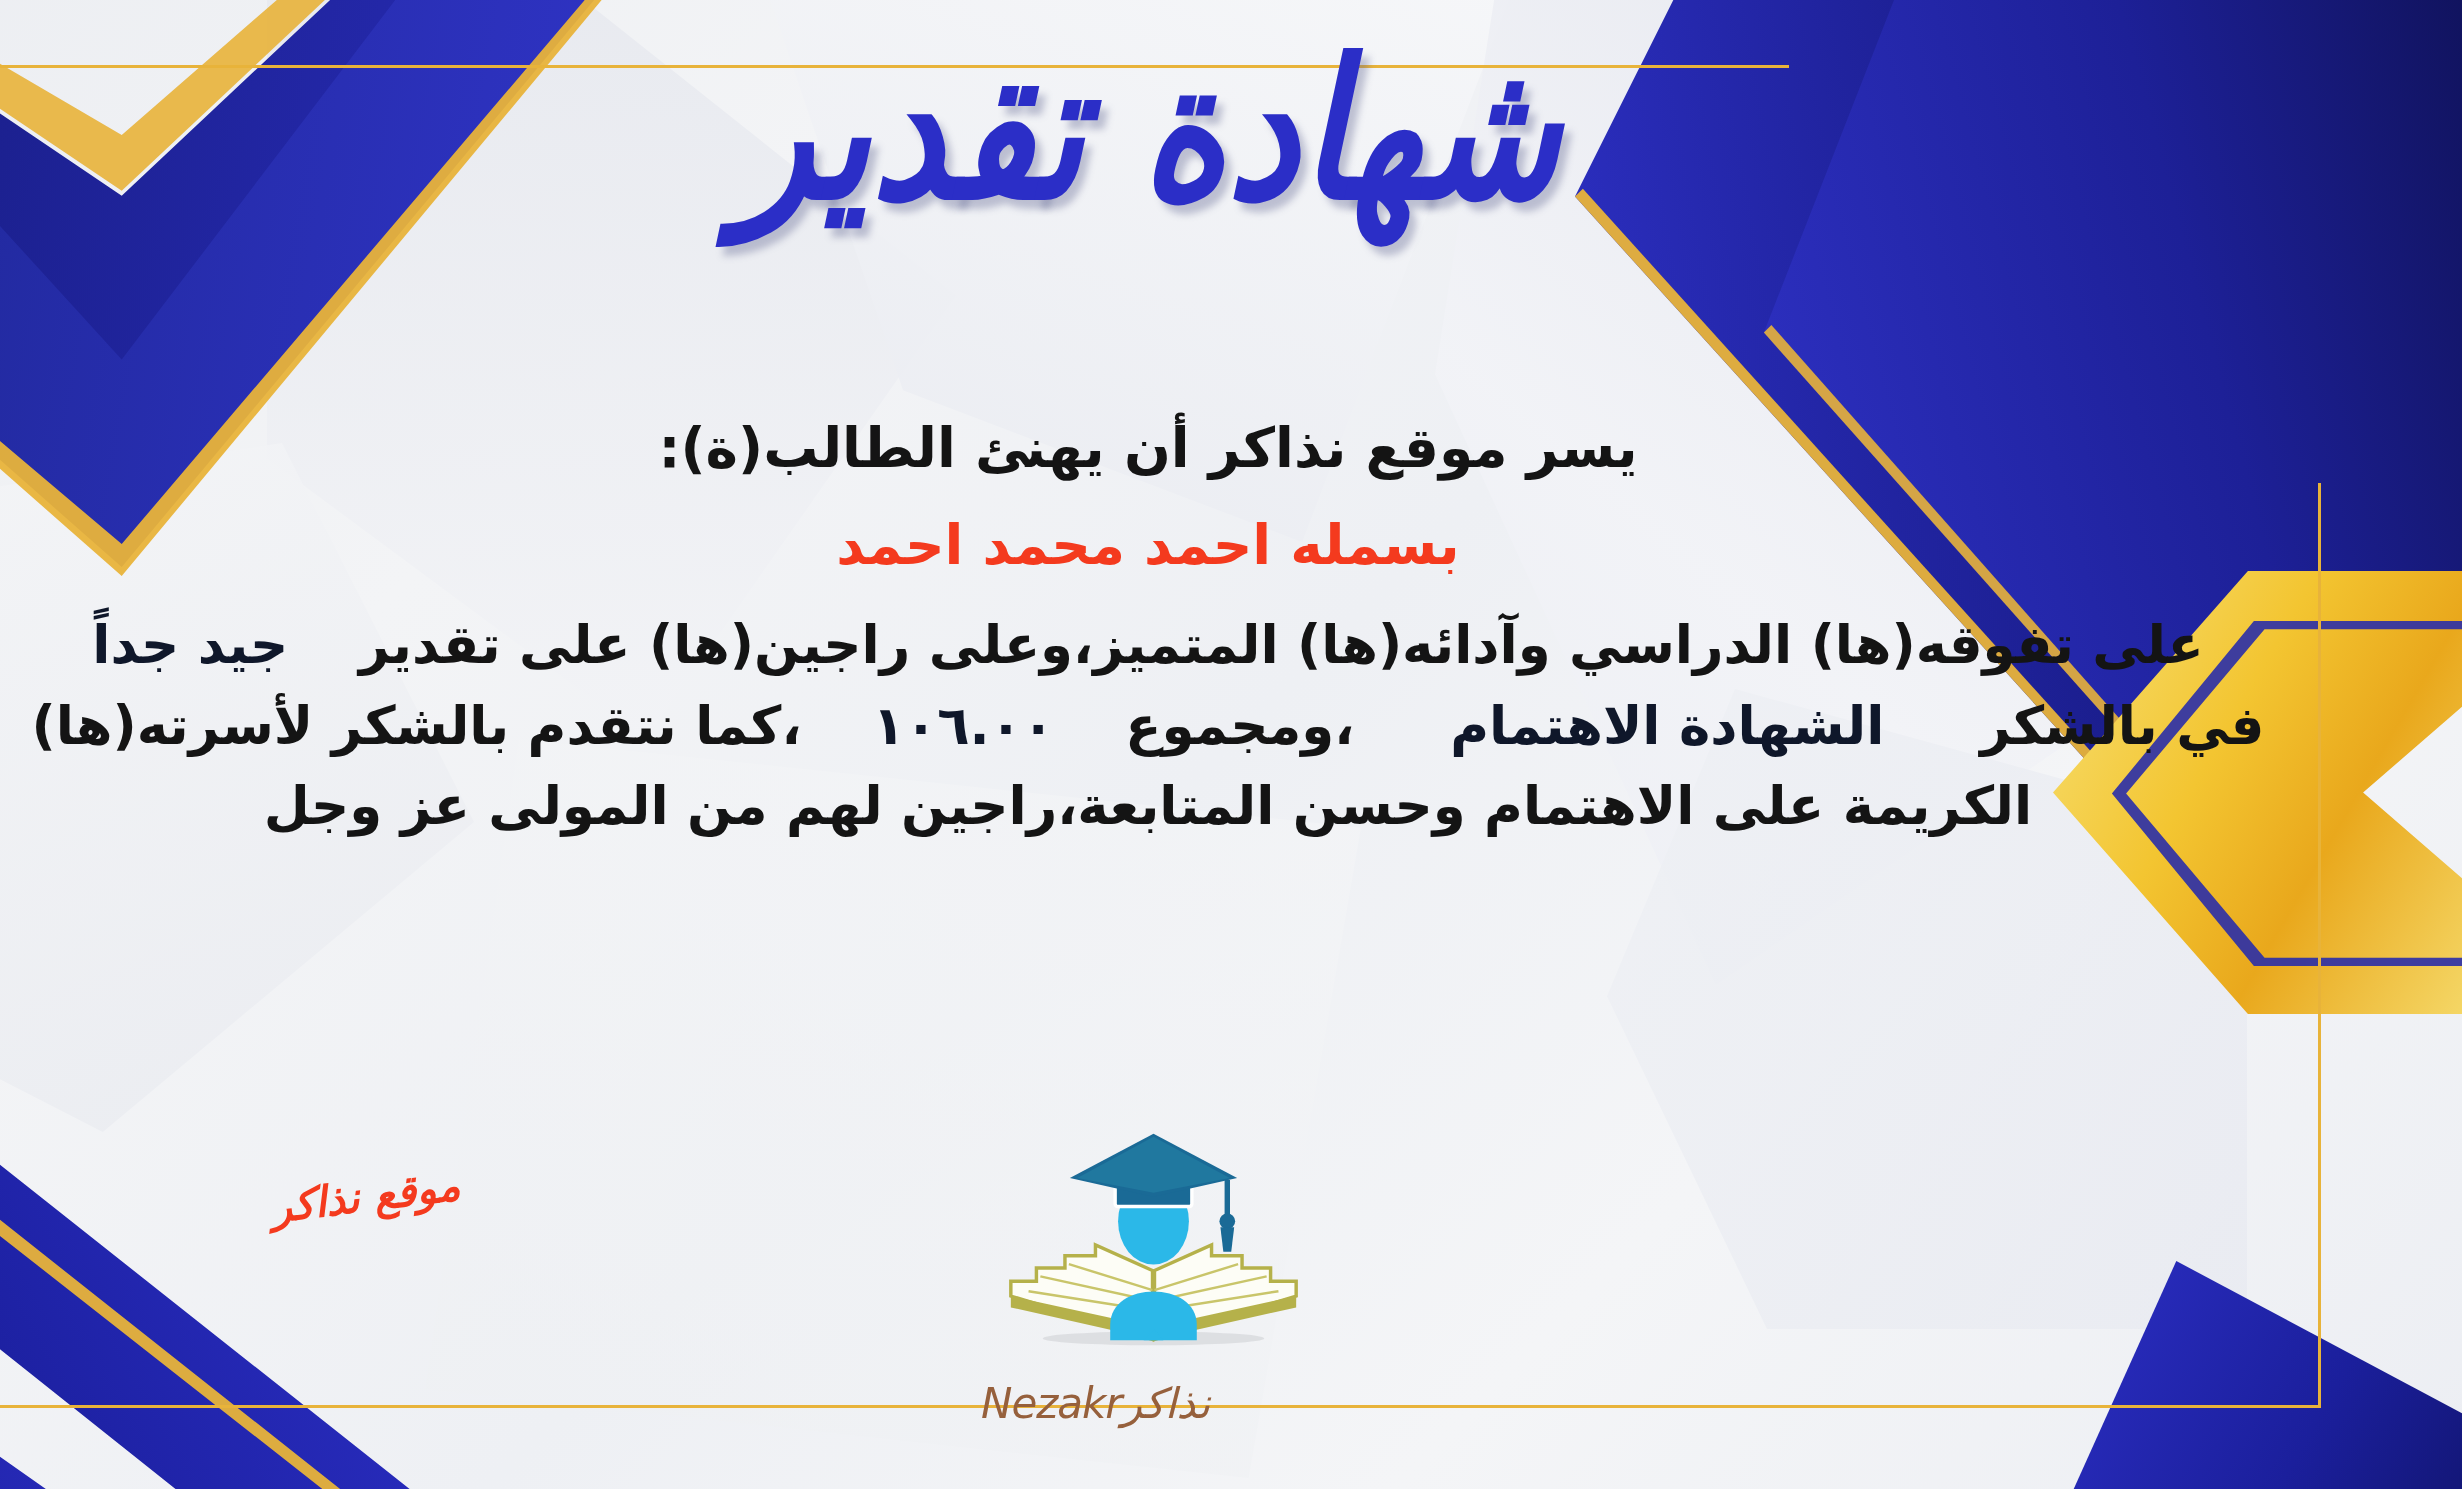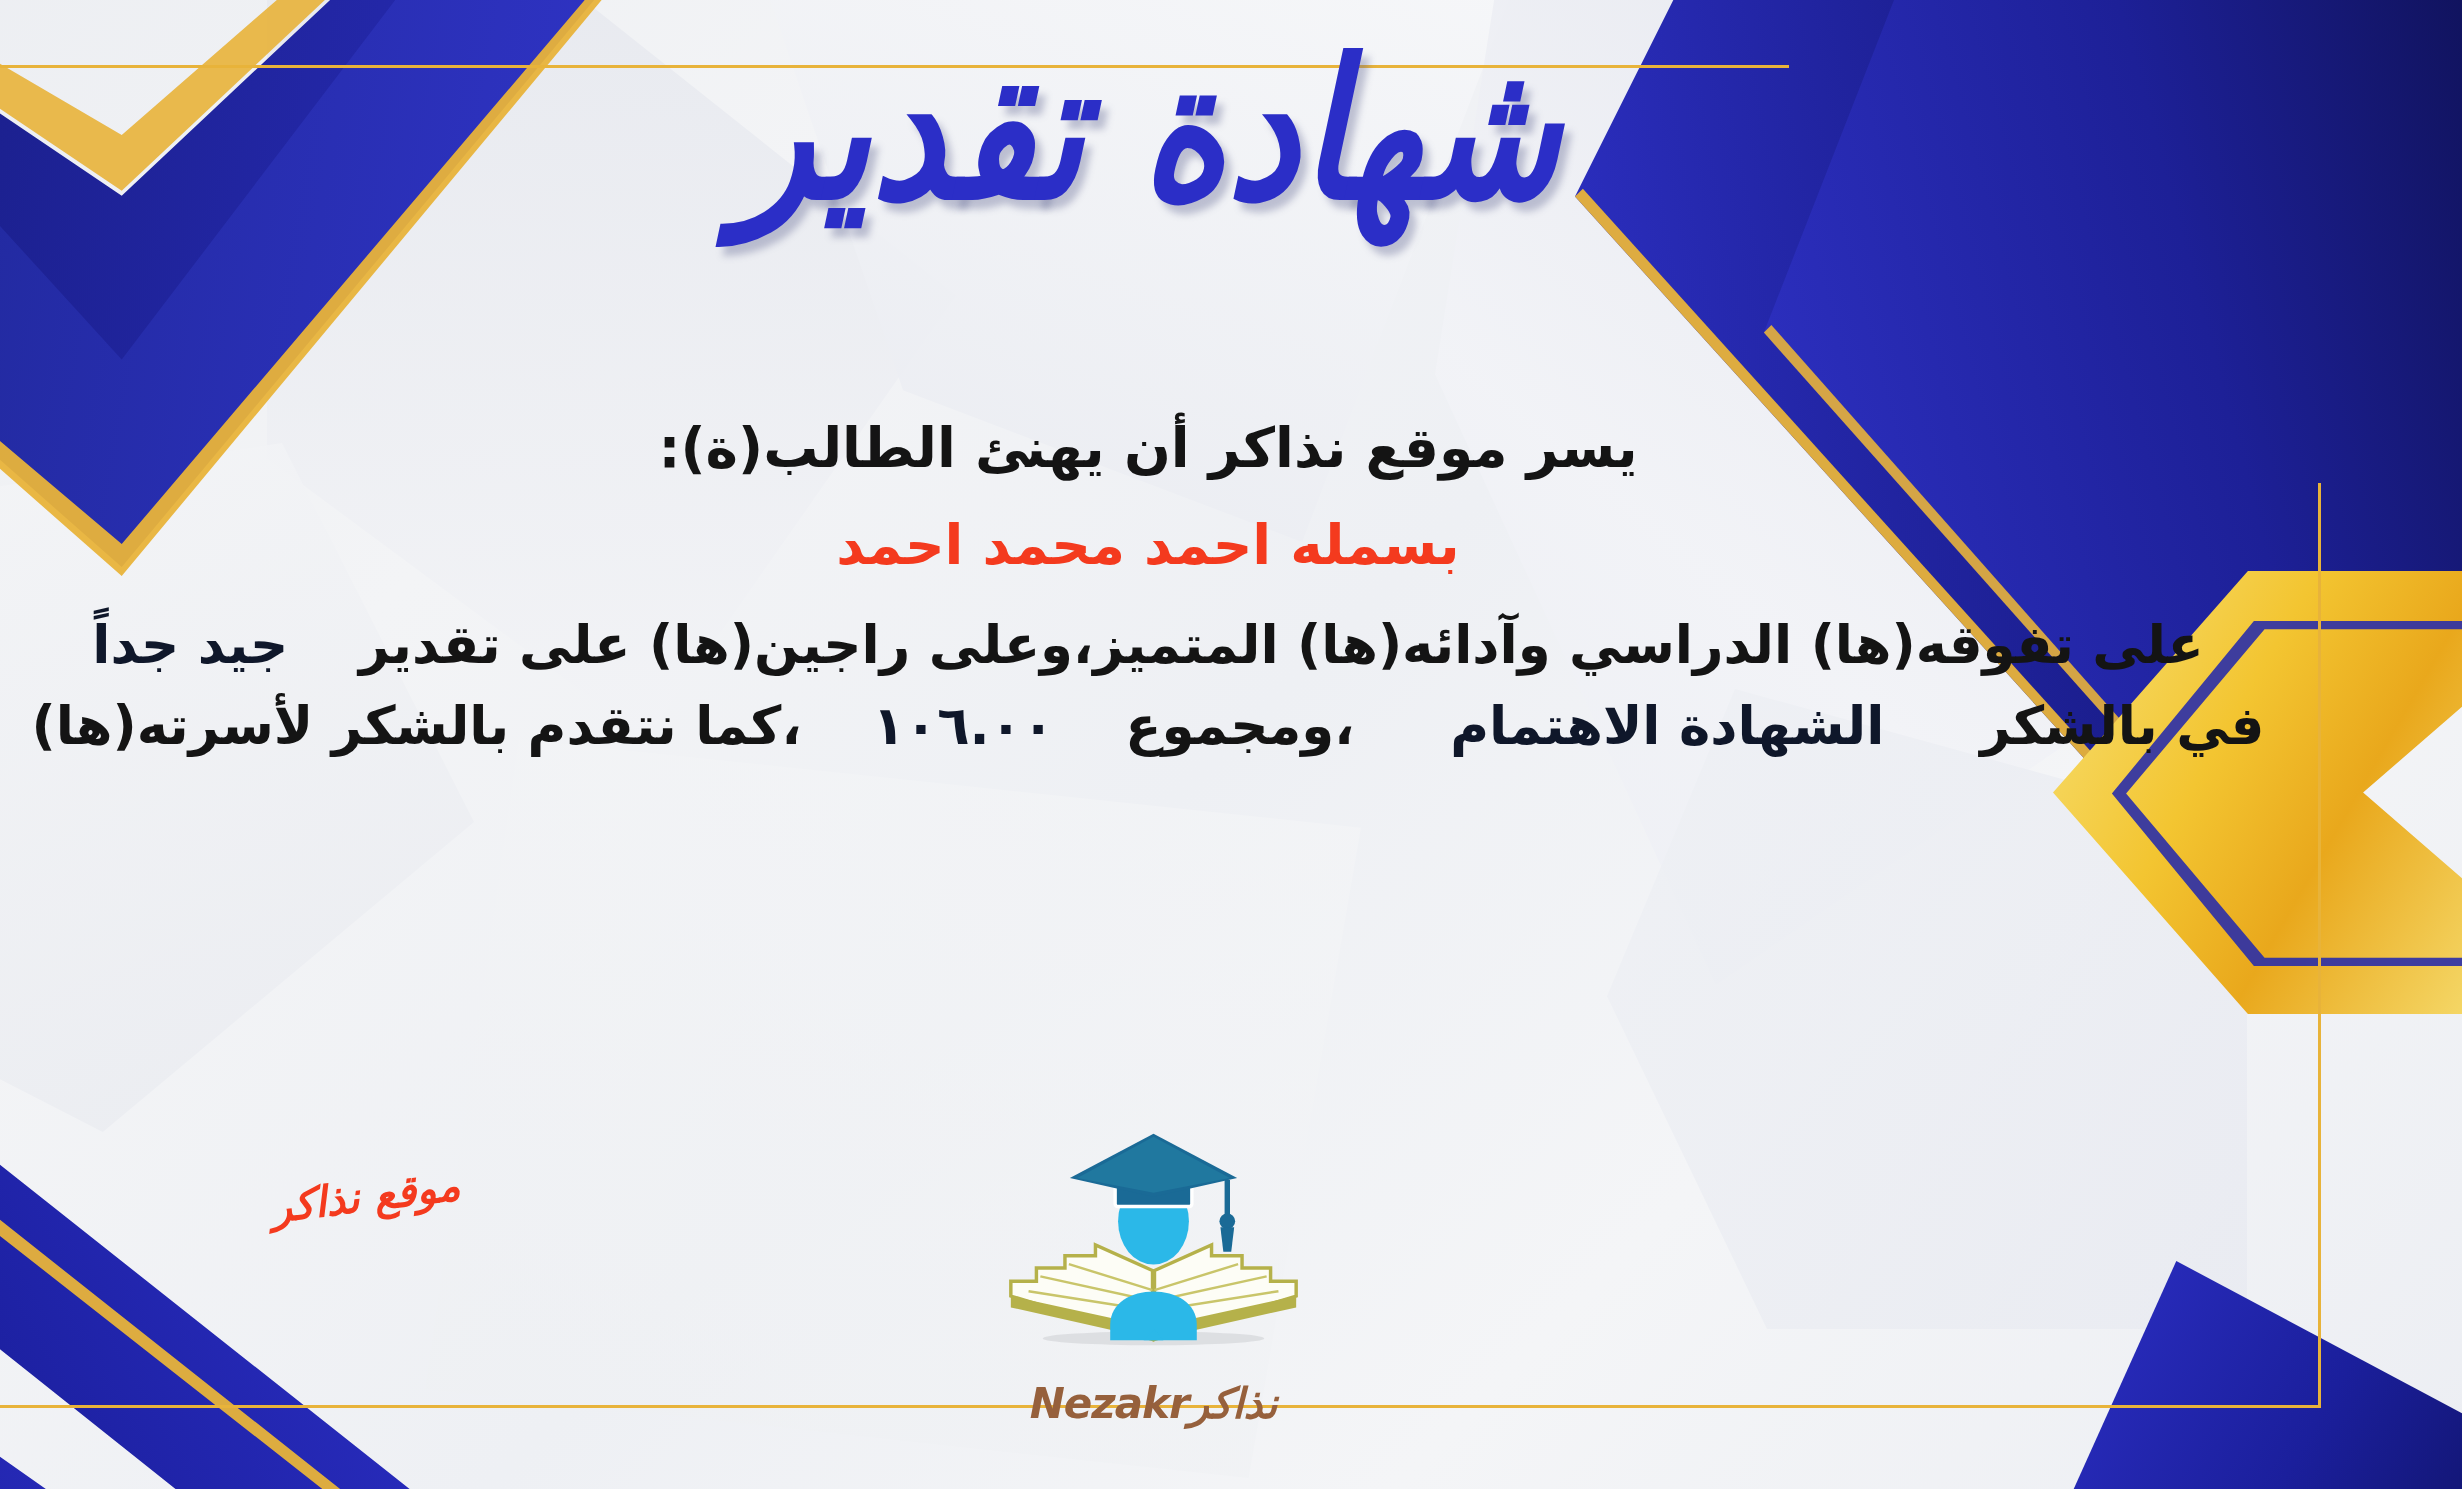--- a/index.html
+++ b/index.html
@@ -221,24 +221,23 @@
     font-weight:700;
     transform:rotate(-7deg);
     font-family:"DejaVu Serif","Liberation Serif",serif;
   }
 
   
   .logo{position:absolute;left:1147px;top:1118px;width:345px;height:305px;}
   .logo svg{width:100%;height:100%;display:block;}
   .logo-wordmark{
     position:absolute;left:0;right:0;bottom:-4.9px;
-    text-align:center;
     color:#96603c;
     font-size:42px;
-    font-weight:700;
+    font-weight:400;
     font-style:italic;
     letter-spacing:-1px;
     direction:ltr;
     white-space:nowrap;
   }
 </style>
 </head>
 <body>
 
 <div class="certificate">
@@ -298,20 +297,21 @@
         <span>في بالشكر</span>
         <span class="spacer-wide"></span>
         <span class="hl-red">الشهادة الاهتمام</span>
         <span class="spacer-wide"></span>
         <span>،ومجموع</span>
         <span class="spacer-mid"></span>
         <span class="hl-red">١٠٦.٠٠</span>
         <span class="spacer-mid"></span>
         <span>،كما نتقدم بالشكر لأسرته(ها)</span>
         <br>
+        <span>الكريمة على الاهتمام وحسن المتابعة،راجين لهم من المولى عز وجل</span>
         <br>
       </div>
     </div>
 
     <div class="sign-area">
       <div class="sign-script">موقع نذاكر</div>
     </div>
 
     <div class="logo">
       <svg viewBox="0 0 700 620" xmlns="http://www.w3.org/2000/svg">

